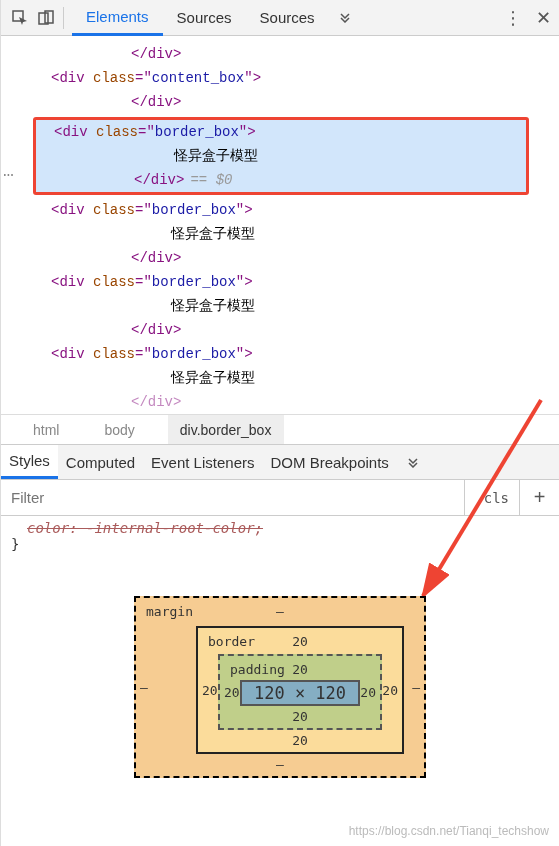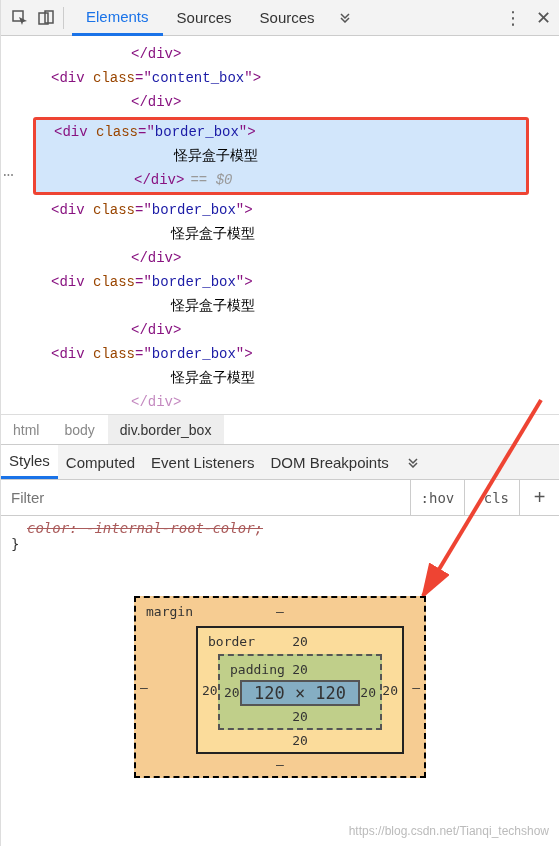--- a/index.html
+++ b/index.html
@@ -30,21 +30,21 @@
   .sel-block .eq { color:#999; font-style: italic; margin-left: 6px;}
   
   .p  { color: #881280; }
   .attr { color: #994500; }
   .val  { color: #1a1aa6; }
   
   .dots { position: absolute; left: 2px; top: 123px; color: #888; font-size: 18px; letter-spacing: 1px; }
   
   
   .crumb { height: 30px; border-top: 1px solid #ddd; display: flex; align-items: stretch; font-size: 14px; }
-  .crumb-item { padding: 0 12px; display: flex; align-items: center; color: #888; border-right: 1px solid transparent; cursor:pointer;}
+  .crumb-item { padding: 0 12px; display: flex; align-items: center; color: #888; border-right: 1px solid transparent; cursor:pointer;margin-left:20px;}
   .crumb-item.sel { background: #eee; color: #333; }
   
   
   .lower-tabs { height: 36px; border-top: 1px solid #ccc; border-bottom: 1px solid #ccc; background: #f3f3f3; display: flex; align-items: stretch; }
   .ltab { padding: 0 8px; display:flex; align-items:center; cursor:pointer; font-size: 15px; text-align: center;}
   .ltab.active { background: #fff; border-bottom: 3px solid #1a73e8; color:#333;}
   .lower-tabs .chev { display:flex;align-items:center;padding:0 10px;color:#555;cursor:pointer;}
   
   
   .filterbar { height: 36px; border-bottom: 1px solid #ccc; display: flex; align-items:center; }
@@ -148,21 +148,20 @@
   <div class="ltab">DOM Breakpoints</div>
   <div class="chev">
     <svg width="12" height="12" viewBox="0 0 12 12">
           <path d="M2 3 L6 7 L10 3 M2 7 L6 11 L10 7" fill="none" stroke="#555" stroke-width="1.5"></path>
         </svg>
   </div>
 </div>
 
 <div class="filterbar">
   <input placeholder="Filter" style="">
-  <div class="tog">:hov</div>
   <div class="tog">.cls</div>
   <div class="plus">+</div>
 </div>
 
 <div class="styles-pane">
   <div class="strike" style="margin-left:16px">color: -internal-root-color;</div>
   <div>}</div>
 </div>
 
 <svg class="arrow-layer" width="559" height="846">

